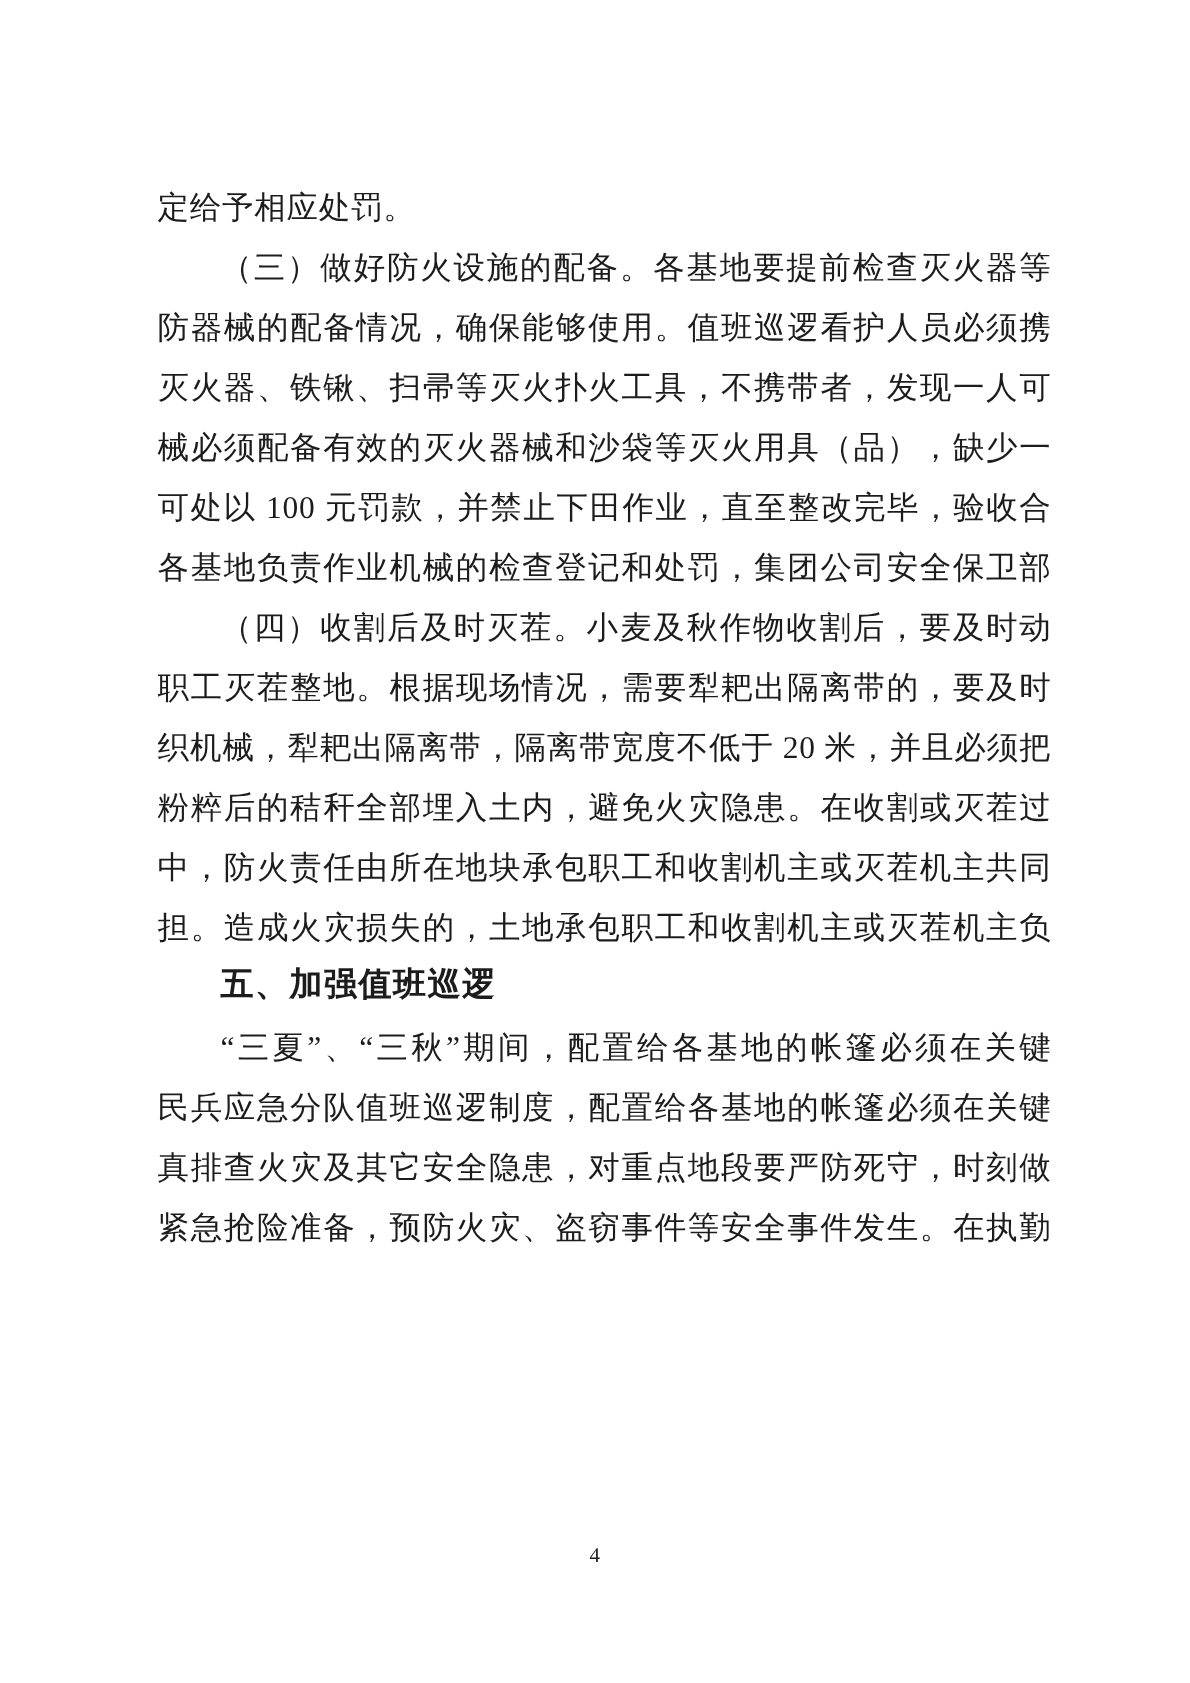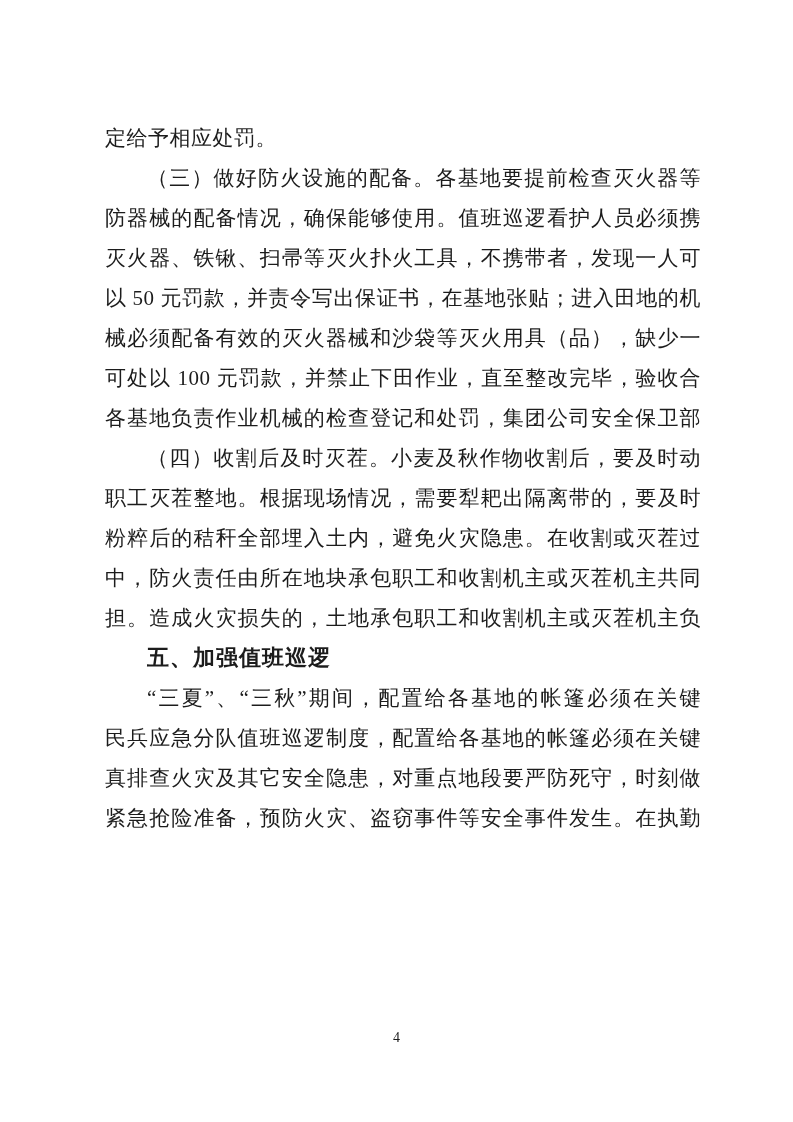--- a/index.html
+++ b/index.html
@@ -33,21 +33,21 @@
   .just {
     white-space: normal;
     text-align: justify;
     text-align-last: justify;
     text-justify: inter-character;
   }
   .indent {
     text-indent: 42px;
   }
   .heading {
-    font-family: Liberation Serif, serif;
+    font-family: Liberation Mono, monospace;
     font-weight: bold;
     font-size: 22px;
     letter-spacing: 1px;
   }
   .pagenum {
     position: absolute;
     left: 0;
     right: 0;
     top: 1030px;
     text-align: center;
@@ -58,26 +58,26 @@
 </style>
 </head>
 <body>
 
 <div class="page">
   <div class="content">
     <div class="line">定给予相应处罚。</div>
     <div class="line indent just">（三）做好防火设施的配备。各基地要提前检查灭火器等消</div>
     <div class="line just">防器械的配备情况，确保能够使用。值班巡逻看护人员必须携带</div>
     <div class="line just">灭火器、铁锹、扫帚等灭火扑火工具，不携带者，发现一人可处</div>
-    <div class="line just">以 50 元罚款，并责令写出保证书，在基地张贴；进入田地的机</div>
     <div class="line just">械必须配备有效的灭火器械和沙袋等灭火用具（品），缺少一样</div>
     <div class="line just">可处以 100 元罚款，并禁止下田作业，直至整改完毕，验收合格。</div>
     <div class="line just">各基地负责作业机械的检查登记和处罚，集团公司安全保卫部负</div>
     <div class="line indent just">（四）收割后及时灭茬。小麦及秋作物收割后，要及时动员</div>
     <div class="line just">职工灭茬整地。根据现场情况，需要犁耙出隔离带的，要及时组</div>
+    <div class="line just">织机械，犁耙出隔离带，隔离带宽度不低于 20 米，并且必须把</div>
     <div class="line just">粉粹后的秸秆全部埋入土内，避免火灾隐患。在收割或灭茬过程</div>
     <div class="line just">中，防火责任由所在地块承包职工和收割机主或灭茬机主共同承</div>
     <div class="line just">担。造成火灾损失的，土地承包职工和收割机主或灭茬机主负连</div>
     <div class="line indent heading">五、加强值班巡逻</div>
     <div class="line indent just">“三夏”、“三秋”期间，配置给各基地的帐篷必须在关键地、</div>
     <div class="line just">民兵应急分队值班巡逻制度，配置给各基地的帐篷必须在关键地</div>
     <div class="line just">真排查火灾及其它安全隐患，对重点地段要严防死守，时刻做好</div>
     <div class="line just">紧急抢险准备，预防火灾、盗窃事件等安全事件发生。在执勤时</div>
   </div>
   <div class="pagenum">4</div>

